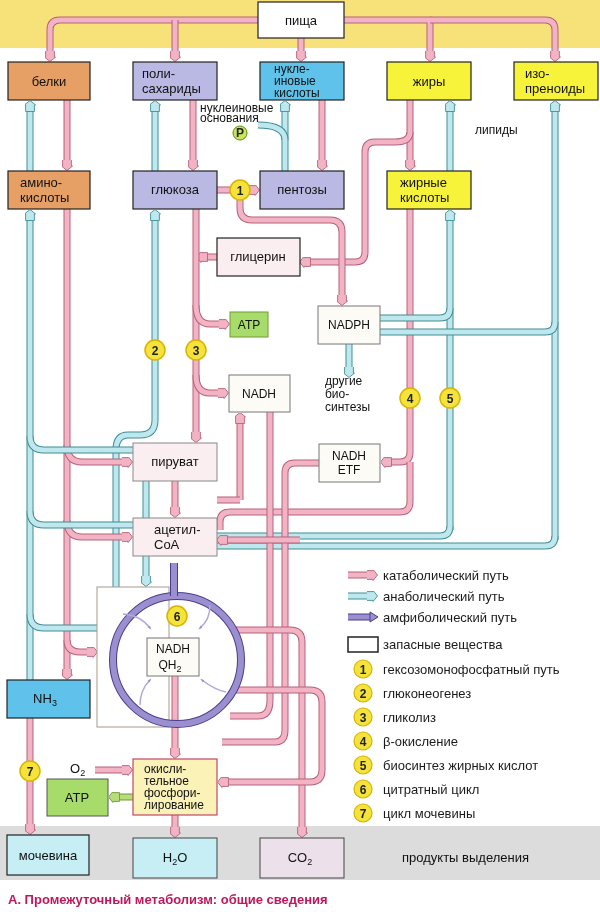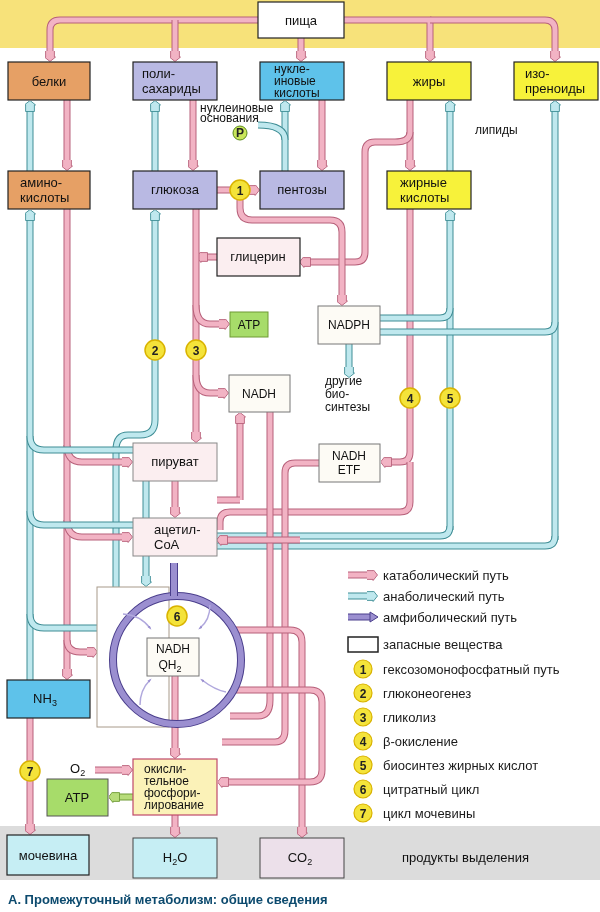--- a/index.html
+++ b/index.html
@@ -2,21 +2,21 @@
 <html><head>
 <meta charset="utf-8">
 <style>
   html, body { margin: 0; padding: 0; background: #ffffff; }
   body { width: 600px; height: 912px; position: relative; overflow: hidden;
          font-family: "Liberation Sans", "DejaVu Sans", sans-serif; }
   #diagram { position: absolute; left: 0; top: 0; width: 600px; height: 912px; }
   .box-label { font-family: "Liberation Sans", sans-serif; font-size: 13px; fill: #111; }
   .small-label { font-family: "Liberation Sans", sans-serif; font-size: 12px; fill: #111; }
   .legend-text { font-family: "Liberation Sans", sans-serif; font-size: 13px; fill: #1a1a1a; }
-  .caption { position: absolute; left: 8px; top: 892px; font-size: 13px; font-weight: bold; color: #0c4a6e;
+  .caption { position: absolute; left: 8px; top: 892px; font-size: 13px; font-weight: bold; color: #be185d;
              font-family: "Liberation Sans", sans-serif; }
   .num-text { font-family: "Liberation Sans", sans-serif; font-size: 12px; font-weight: bold; fill: #222; }
 </style>
 </head>
 <body>
 
 <svg id="diagram" xmlns="http://www.w3.org/2000/svg" width="600" height="912" viewBox="0 0 600 912">
   <defs>
     <marker id="arrP" viewBox="0 0 10 10" refX="5" refY="5" markerWidth="2.2" markerHeight="2.2" orient="auto">
       <path d="M0,1 L6,1 L6,0 L10,5 L6,10 L6,9 L0,9 Z" fill="#f2b3c4" stroke="#b7607a" stroke-width="0.8"></path>

